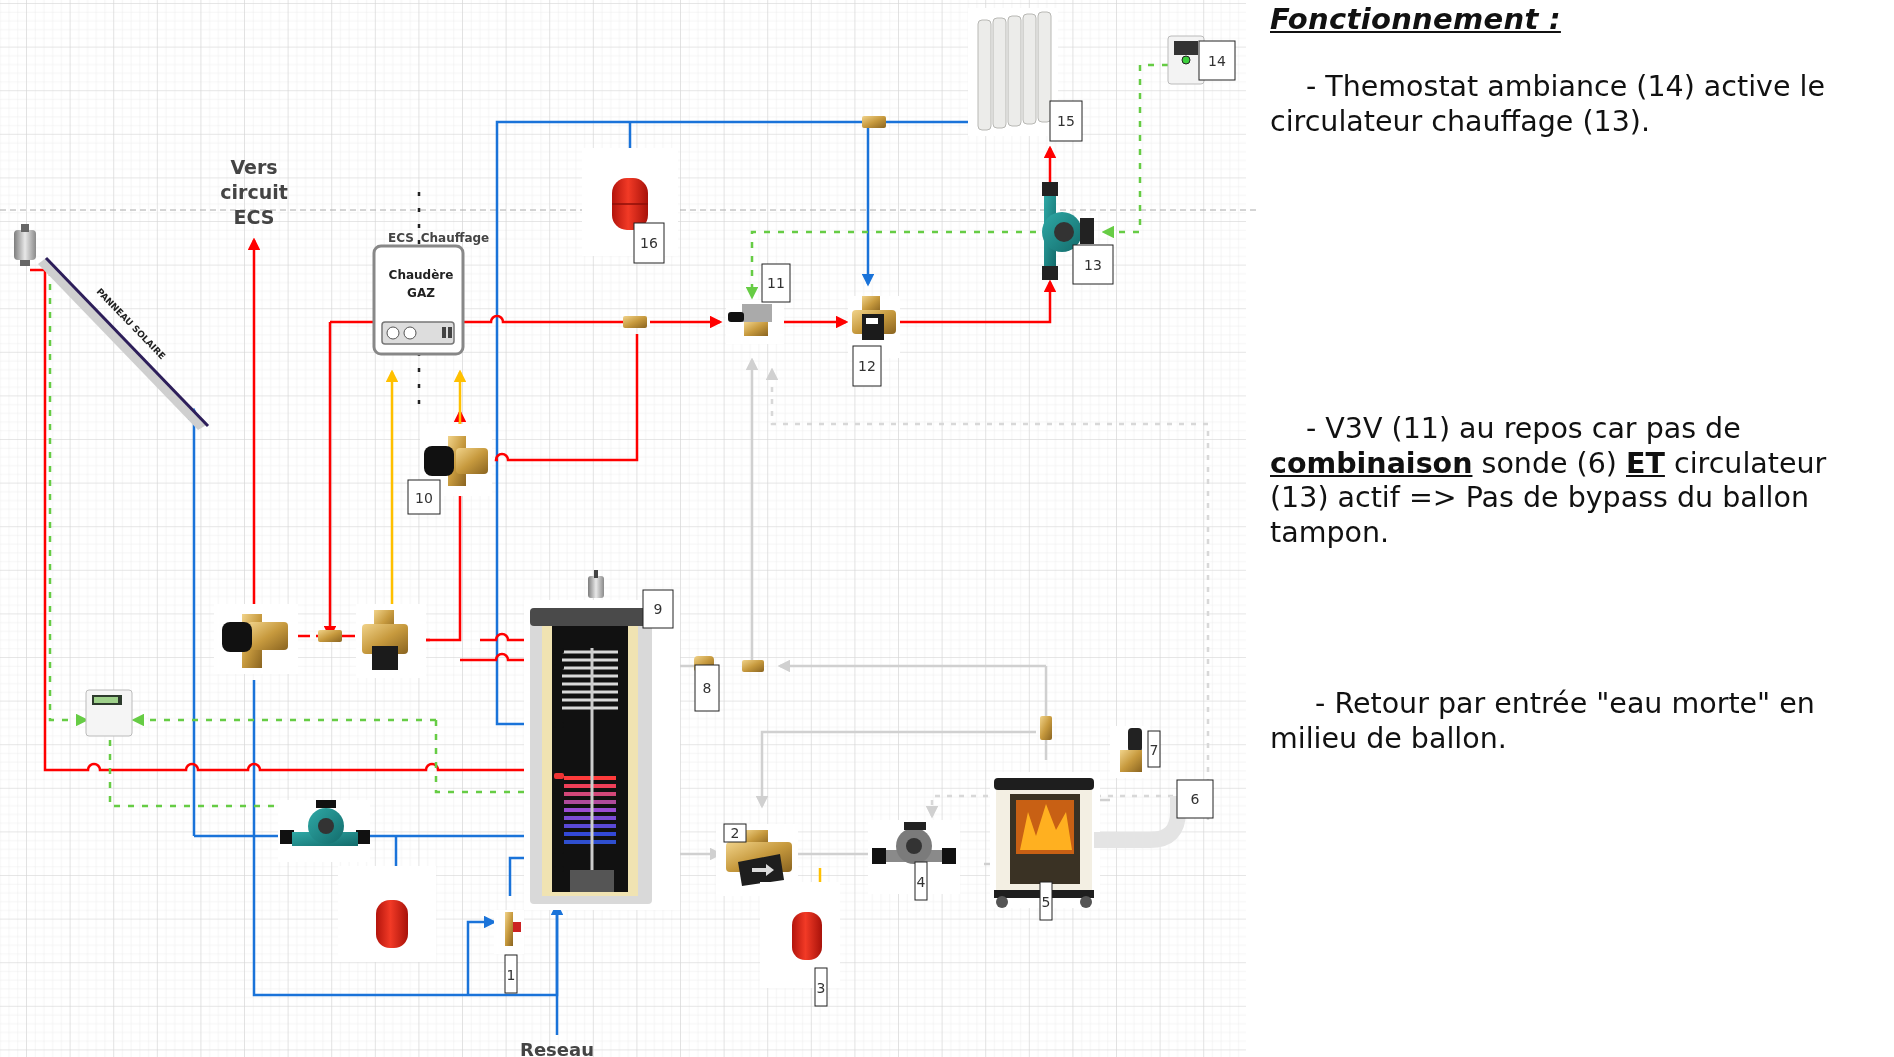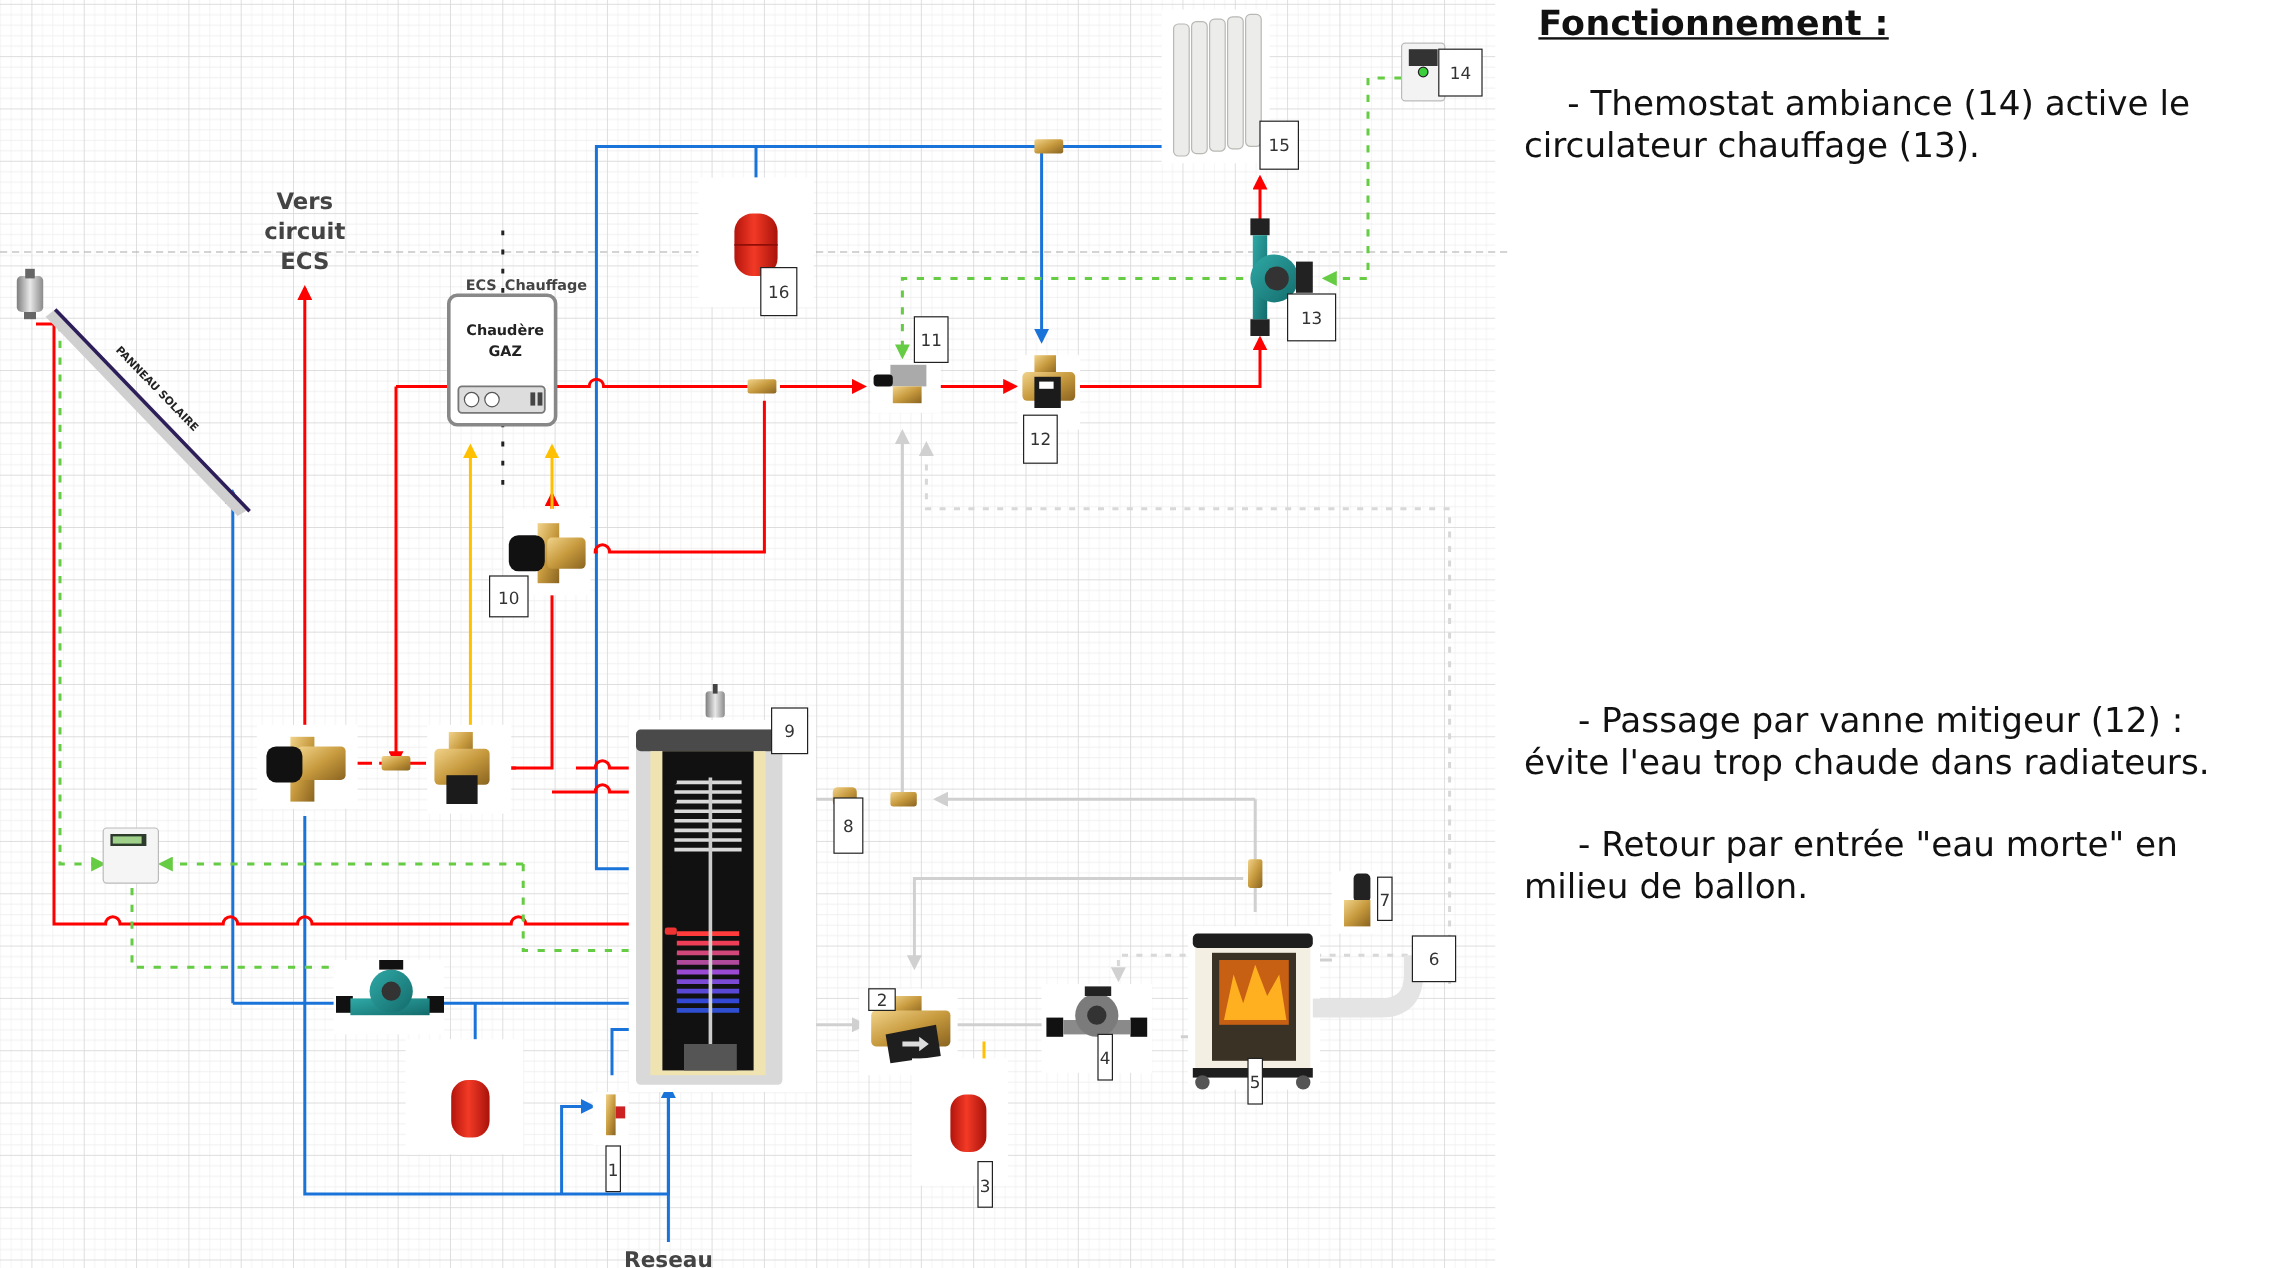--- a/index.html
+++ b/index.html
@@ -1,19 +1,19 @@
 <!DOCTYPE html>
 <html><head>
 <meta charset="utf-8">
 <style>
   html,body{margin:0;padding:0;background:#fff;}
   body{width:1894px;height:1057px;position:relative;overflow:hidden;font-family:"DejaVu Sans",sans-serif;}
   #diagram{position:absolute;left:0;top:0;width:1260px;height:1057px;}
   #explain{position:absolute;left:1270px;top:0;width:624px;height:1057px;color:#111;}
-  .ex-title{position:absolute;left:12px;top:2px;font-weight:bold;font-size:29px;text-decoration:underline;letter-spacing:0.3px;}
+  .ex-title{position:absolute;left:0;top:2px;font-weight:bold;font-size:29px;text-decoration:underline;letter-spacing:0.3px;font-style:italic;}
   .para{position:absolute;left:0;font-size:28.5px;line-height:34.5px;width:620px;}
   .para b{text-decoration:underline;}
   .indent{display:inline-block;width:36px;}
   .svg-text{font-family:"DejaVu Sans",sans-serif;}
 </style>
 </head>
 <body>
 
 <svg id="diagram" viewBox="0 0 1260 1057" xmlns="http://www.w3.org/2000/svg">
   <defs>
@@ -426,15 +426,15 @@
         <text x="649" y="248">16</text>
       </g>
   </g>
 
   <text class="svg-text" x="557" y="1056" text-anchor="middle" font-size="18" font-weight="bold" fill="#444">Reseau</text>
 </svg>
 
 <div id="explain">
   <div class="ex-title">Fonctionnement :</div>
   <div class="para" style="top:70px"><span class="indent"></span><span>- Themostat ambiance (14) active le circulateur chauffage (13).</span></div>
-  <div class="para" style="top:584px"><span class="indent"></span><span> - Passage par vanne mitigeur (12) : évite l'eau trop chaude dans radiateurs.</span></div>
+  <div class="para" style="top:412px"><span class="indent"></span><span>- V3V (11) au repos car pas de </span><b>combinaison</b><span> sonde (6) </span><b>ET</b><span> circulateur (13) actif =&gt; Pas de bypass du ballon tampon.</span></div>
   <div class="para" style="top:687px"><span class="indent"></span><span> - Retour par entrée "eau morte" en milieu de ballon.</span></div>
 </div>
 
 </body></html>

